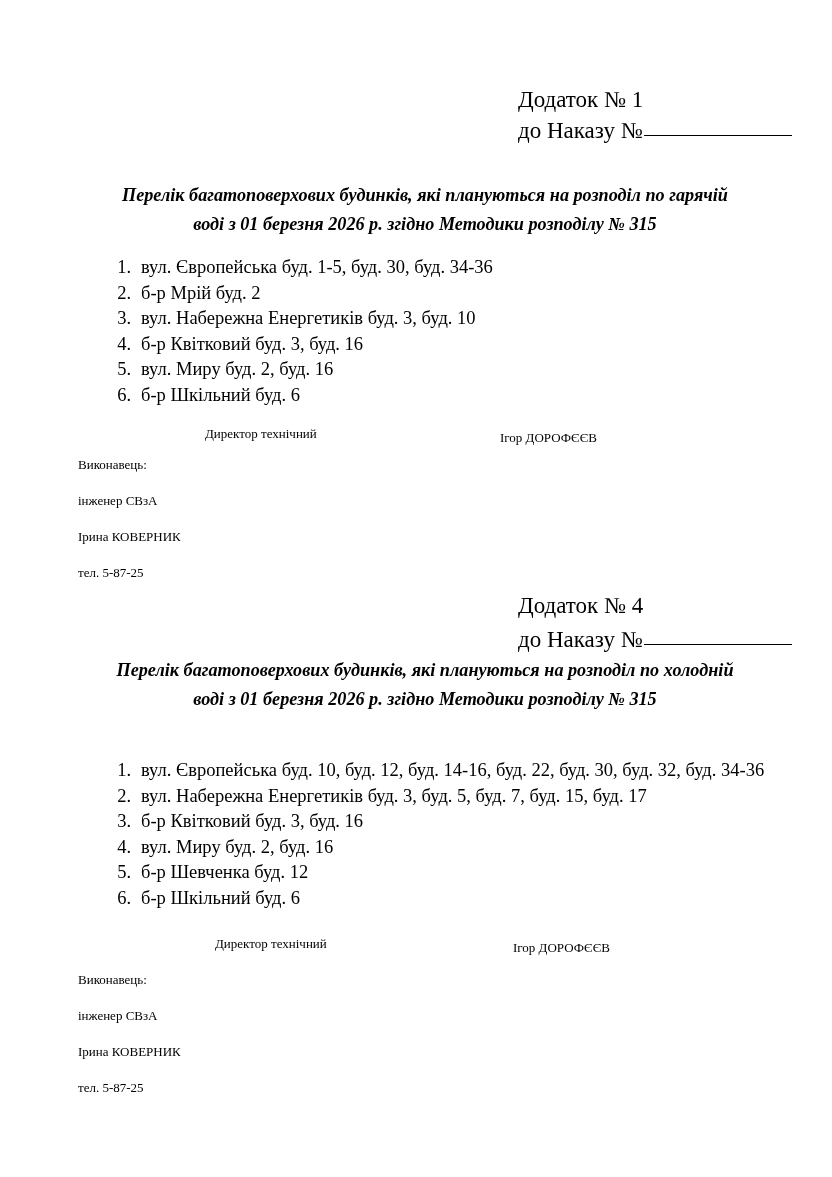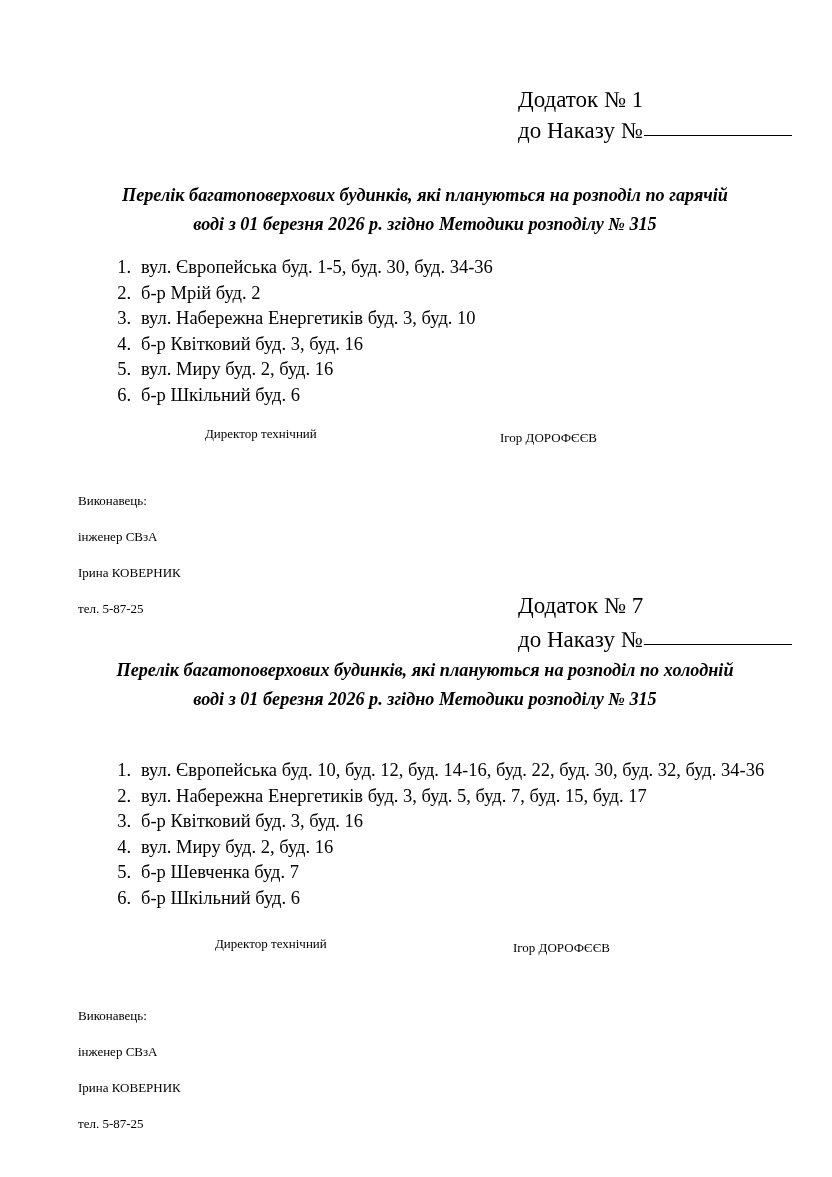--- a/index.html
+++ b/index.html
@@ -95,21 +95,20 @@
     top: 0;
   }
   .sign-name {
     position: absolute;
     top: 4px;
   }
   .exec-line {
     position: absolute;
     left: 0;
     white-space: nowrap;
-    margin-top: 36px;
   }
 </style>
 </head>
 <body>
 
 <div class="page">
 
   <div class="appendix-header" style="top:84px;">
     <div class="appendix-line">Додаток № 1</div>
     <div class="appendix-line"><span>до Наказу №</span><span class="appendix-rule"></span></div>
@@ -152,21 +151,21 @@
       <span class="sign-title" style="left:127px;">Директор технічний</span>
       <span class="sign-name" style="left:422px;">Ігор ДОРОФЄЄВ</span>
     </div>
     <div class="exec-line" style="top:31px;">Виконавець:</div>
     <div class="exec-line" style="top:67px;">інженер СВзА</div>
     <div class="exec-line" style="top:103px;">Ірина КОВЕРНИК</div>
     <div class="exec-line" style="top:139px;">тел. 5-87-25</div>
   </div>
 
   <div class="appendix-header" style="top:590px;">
-    <div class="appendix-line">Додаток № 7</div>
+    <div class="appendix-line">Додаток № 4</div>
     <div class="appendix-line" style="line-height:38px;"><span>до Наказу №</span><span class="appendix-rule"></span></div>
   </div>
 
   <div class="doc-title" style="top:656px;">
     <span class="t-line">Перелік багатоповерхових будинків, які плануються на розподіл по холодній</span>
     <span class="t-line">воді з 01 березня 2026 р. згідно Методики  розподілу № 315</span>
   </div>
 
   <ol class="address-list" style="top:758px; left:105px; width:672px;">
     <li>
@@ -180,21 +179,21 @@
     <li>
       <span class="li-num">3.</span>
       <span class="li-text">б-р Квітковий буд. 3, буд. 16</span>
     </li>
     <li>
       <span class="li-num">4.</span>
       <span class="li-text">вул. Миру буд. 2, буд. 16</span>
     </li>
     <li>
       <span class="li-num">5.</span>
-      <span class="li-text">б-р Шевченка буд. 7</span>
+      <span class="li-text">б-р Шевченка буд. 12</span>
     </li>
     <li>
       <span class="li-num">6.</span>
       <span class="li-text">б-р Шкільний буд. 6</span>
     </li>
   </ol>
 
   <div class="sign-block" style="top:936px; left:78px; width:700px;">
     <div class="sign-row">
       <span class="sign-title" style="left:137px;">Директор технічний</span>

